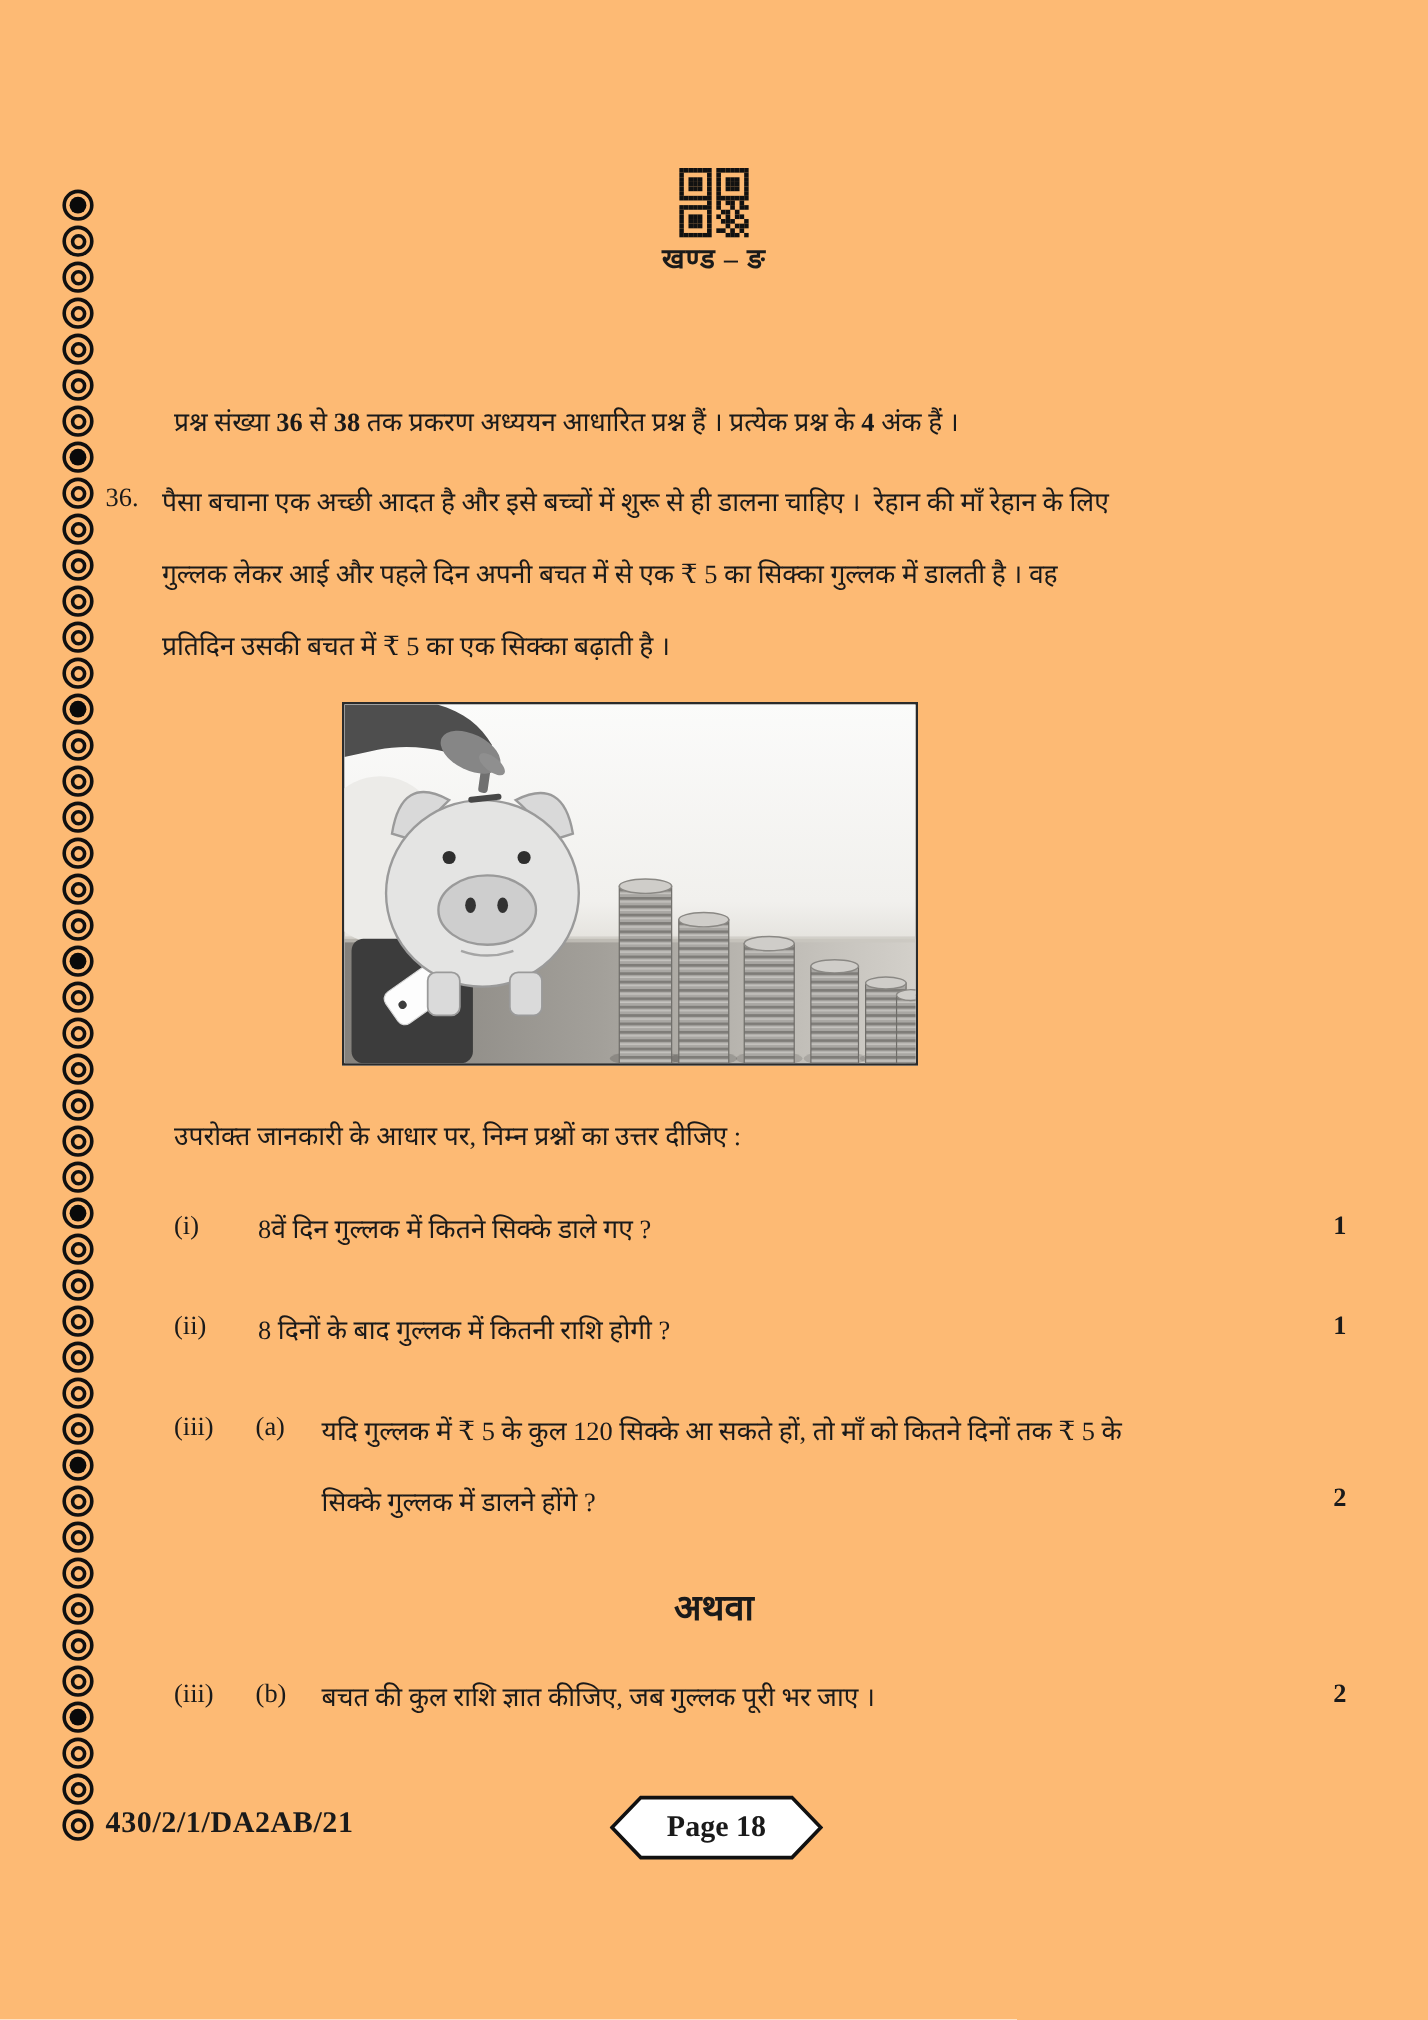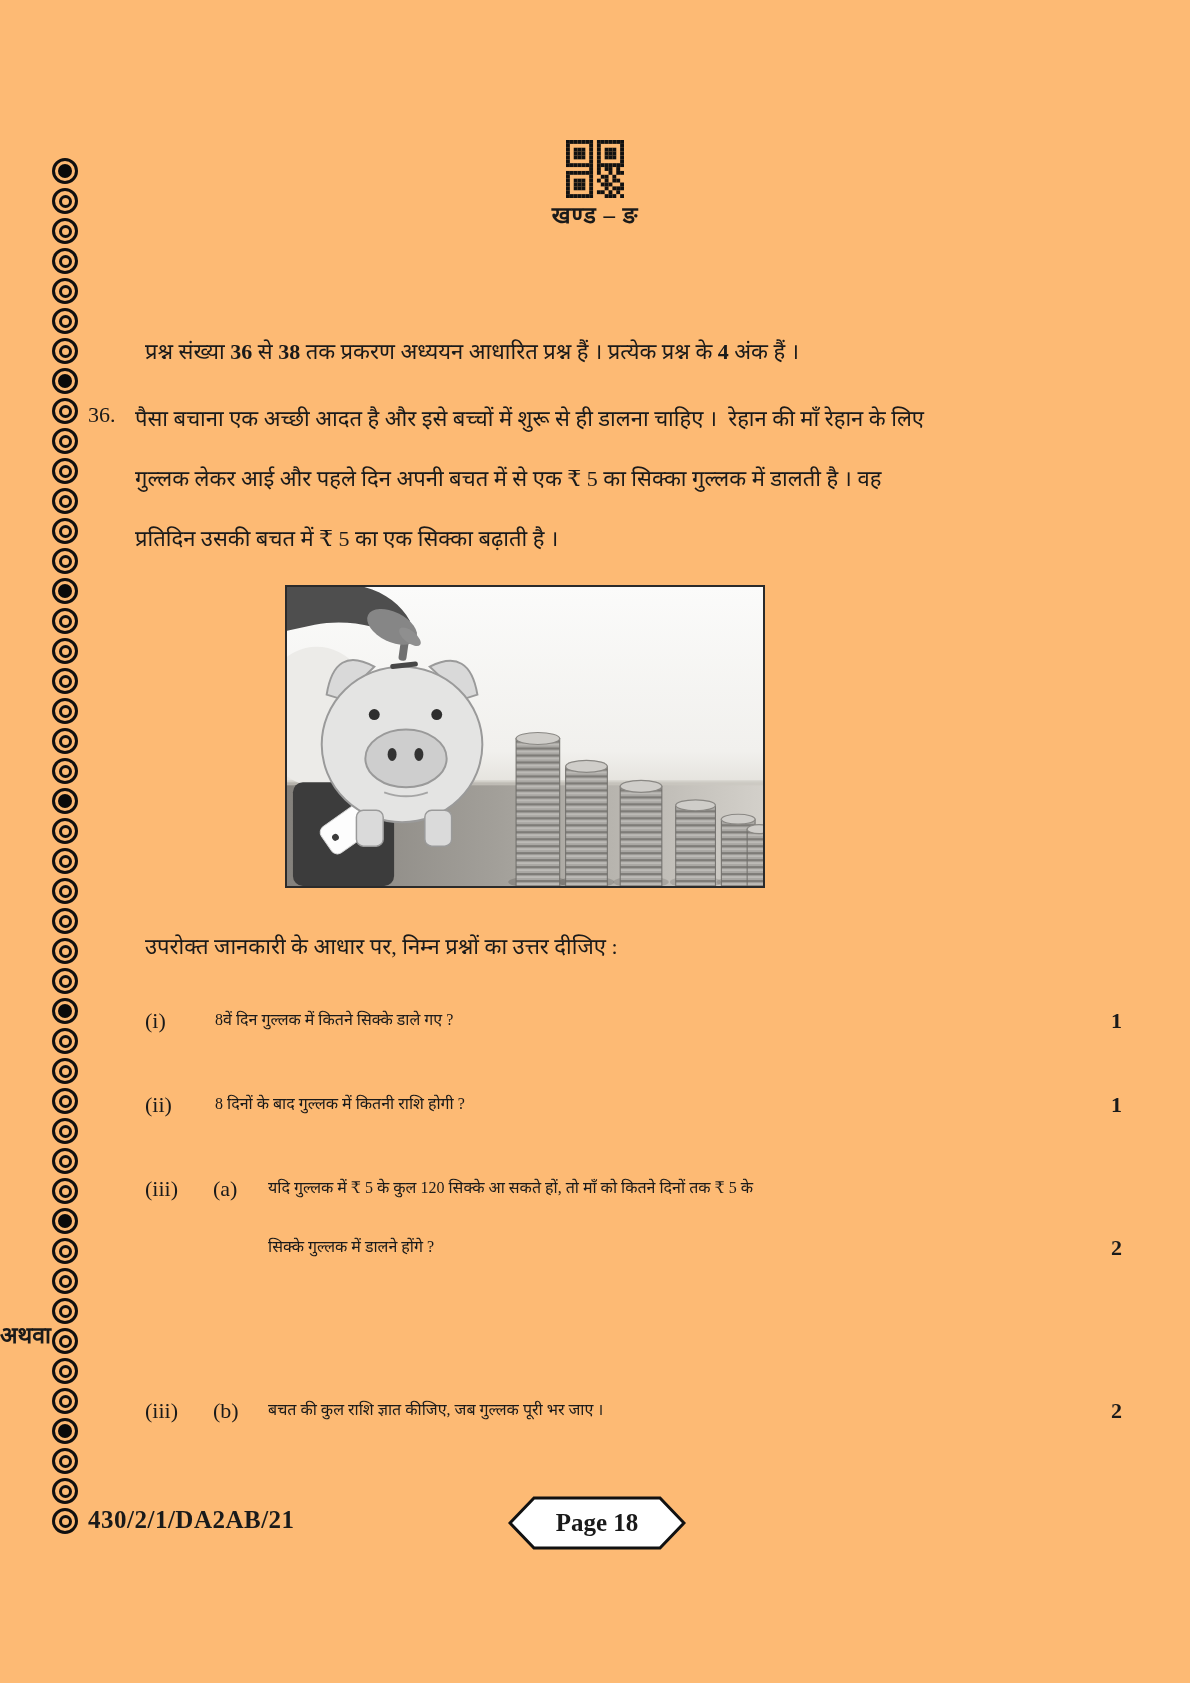--- a/index.html
+++ b/index.html
@@ -31,25 +31,25 @@
   .qline{position:absolute;left:135px;width:860px;font-size:22px;white-space:pre-wrap;}
   .qline.l1{top:402px;} .qline.l2{top:462px;} .qline.l3{top:522px;}
   
   .figure{position:absolute;left:285px;top:585px;width:480px;height:303px;
       border:2px solid #2b2b2b;box-sizing:border-box;background:#f4f3f1;}
   .figure svg{display:block;width:100%;height:100%;}
   
   .instruction{position:absolute;left:145px;top:930px;width:860px;font-size:22px;}
   .part-num{position:absolute;left:145px;font-size:22px;}
   .part-sub{position:absolute;left:213px;font-size:22px;}
-  .part-text{position:absolute;left:215px;width:800px;font-size:16px;white-space:pre-wrap;}
+  .part-text{position:absolute;left:215px;width:800px;font-size:22px;white-space:pre-wrap;}
   .part-text.indent{left:268px;width:760px;}
   .t1008{top:1008px;} .t1092{top:1092px;} .t1176{top:1176px;} .t1235{top:1235px;} .t1398{top:1398px;}
-  .or-label{position:absolute;left:0;top:1318px;width:1190px;
-      font-weight:bold;font-size:23px;}
+  .or-label{position:absolute;left:0;top:1318px;width:1190px;text-align:center;
+      font-weight:bold;font-size:30px;}
   .marks{position:absolute;right:68px;width:46px;text-align:right;
       font-weight:bold;font-size:22px;}
   
   .paper-code{position:absolute;left:88px;top:1506px;font-weight:bold;font-size:25px;letter-spacing:.5px;}
   .page-hex{position:absolute;left:508px;top:1495px;width:178px;height:56px;}
   .page-hex svg{position:absolute;inset:0;}
   .page-hex .lbl{position:absolute;inset:0;display:flex;align-items:center;justify-content:center;
       font-weight:bold;font-size:25px;}
 </style>
 </head>

